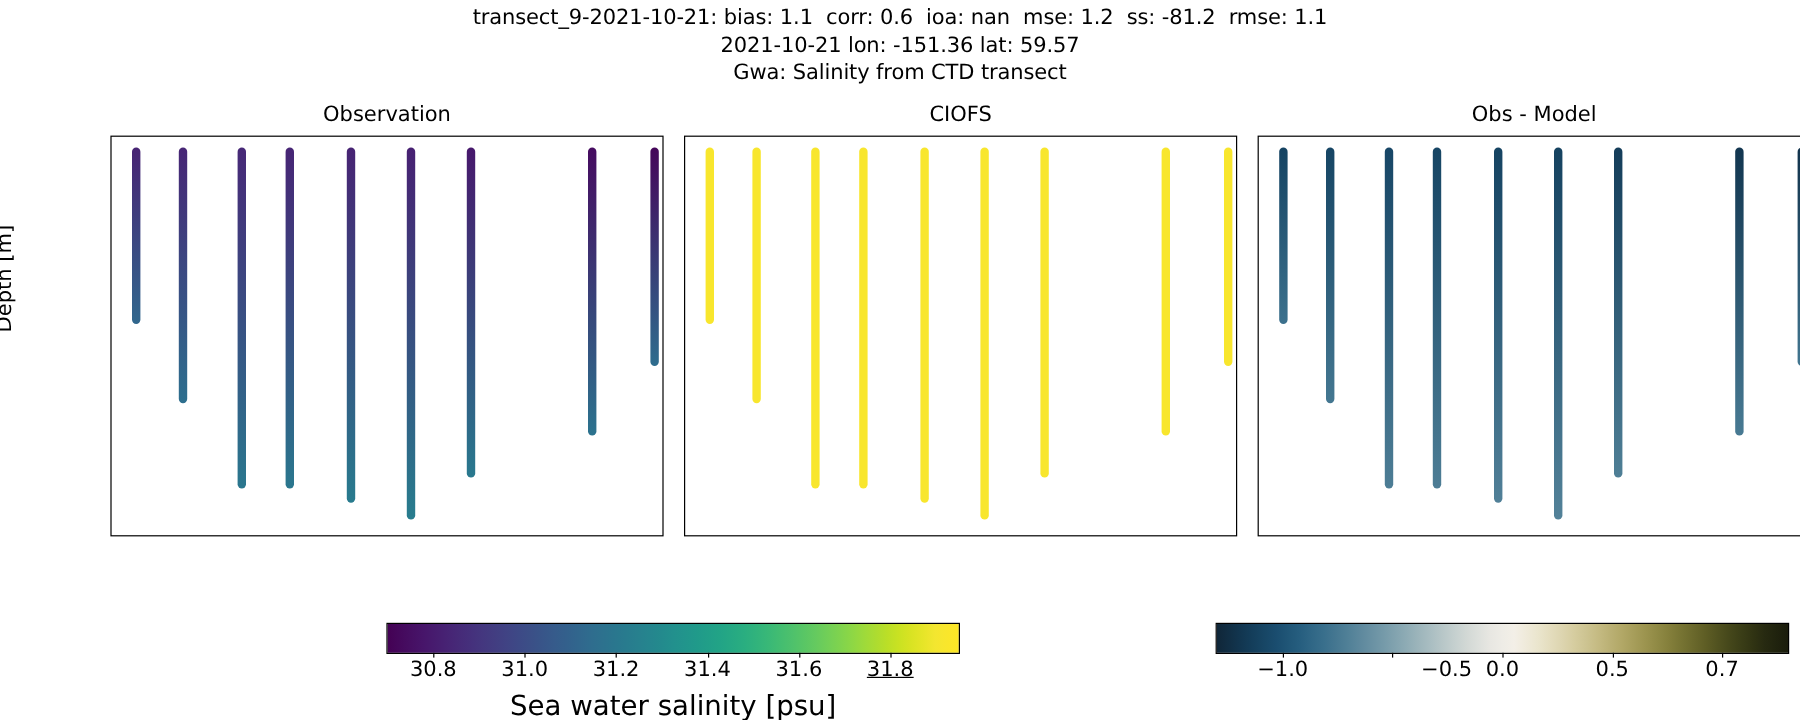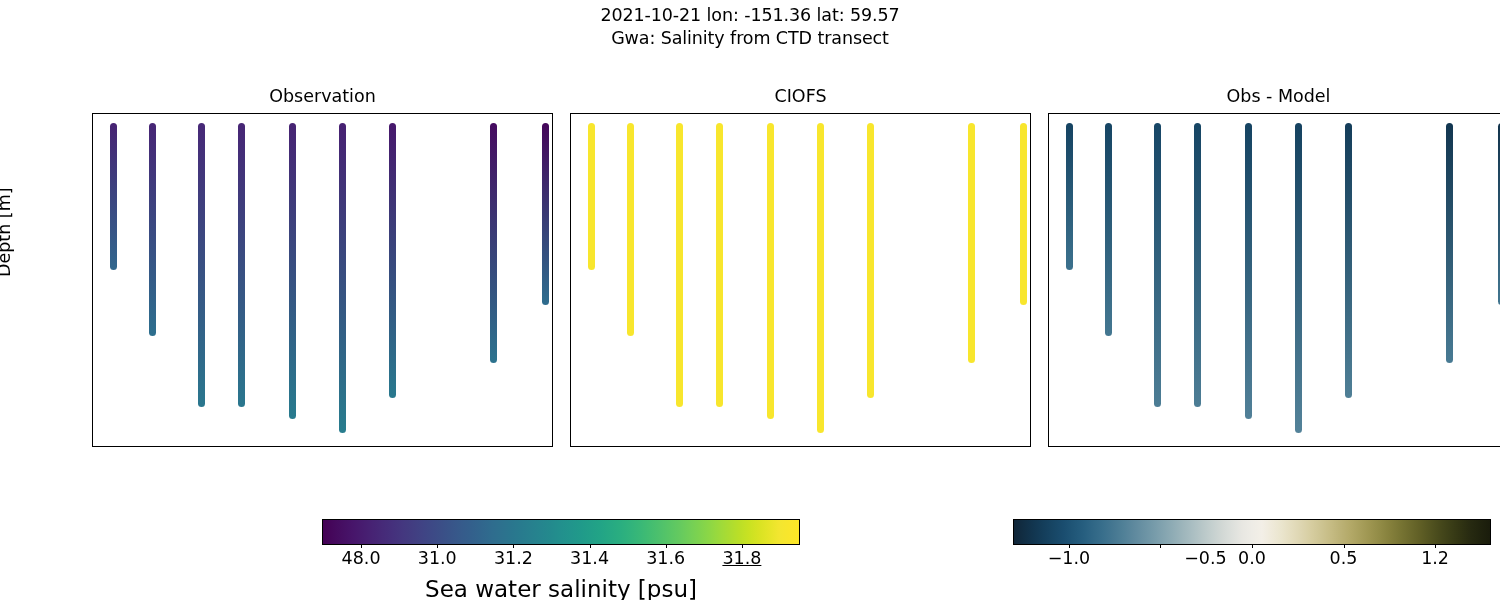--- a/index.html
+++ b/index.html
@@ -106,20 +106,21 @@
     left: 0; width: 100%;
     text-align: center;
     font-size: 23px;
     white-space: nowrap;
   }
 </style>
 </head>
 <body>
 
 <div id="suptitle">
+  <div>transect_9-2021-10-21: bias: 1.1  corr: 0.6  ioa: nan  mse: 1.2  ss: -81.2  rmse: 1.1</div>
   <div>2021-10-21 lon: -151.36 lat: 59.57</div>
   <div>Gwa: Salinity from CTD transect</div>
 </div>
 
 <div id="ylabel">Depth [m]</div>
 
 <div id="panels-root">
     <div class="panel" style="left: 92px; width: 461px;">
       <div class="panel-title">Observation</div>
       <div class="axes" style="width: 461px; height: 334px;">
@@ -197,21 +198,21 @@
         <div class="xtick" style="left: 240.952px;"></div>
         <div class="xtick" style="left: 350.976px;"></div>
       </div>
     </div>
   </div>
 
 <div id="cbars-root">
     <div class="cbar-wrap" style="left: 322px; width: 478px;">
       <div class="cbar" style="background: linear-gradient(to right, rgb(68, 1, 84) 0%, rgb(69, 8, 92) 2.08%, rgb(70, 15, 99) 4.17%, rgb(71, 21, 106) 6.25%, rgb(71, 28, 111) 8.33%, rgb(71, 35, 116) 10.42%, rgb(70, 42, 120) 12.5%, rgb(69, 48, 124) 14.58%, rgb(68, 55, 127) 16.67%, rgb(66, 61, 129) 18.75%, rgb(64, 67, 132) 20.83%, rgb(61, 73, 134) 22.92%, rgb(59, 79, 135) 25%, rgb(56, 85, 137) 27.08%, rgb(54, 91, 139) 29.17%, rgb(51, 96, 140) 31.25%, rgb(49, 102, 141) 33.33%, rgb(47, 108, 142) 35.42%, rgb(45, 113, 142) 37.5%, rgb(42, 118, 142) 39.58%, rgb(40, 123, 142) 41.67%, rgb(39, 128, 142) 43.75%, rgb(37, 133, 142) 45.83%, rgb(35, 138, 141) 47.92%, rgb(34, 144, 141) 50%, rgb(33, 149, 140) 52.08%, rgb(32, 154, 138) 54.17%, rgb(33, 159, 136) 56.25%, rgb(34, 164, 134) 58.33%, rgb(38, 169, 131) 60.42%, rgb(42, 174, 128) 62.5%, rgb(49, 179, 124) 64.58%, rgb(57, 184, 119) 66.67%, rgb(67, 189, 113) 68.75%, rgb(78, 193, 108) 70.83%, rgb(89, 198, 101) 72.92%, rgb(101, 202, 95) 75%, rgb(114, 207, 87) 77.08%, rgb(127, 211, 78) 79.17%, rgb(141, 215, 69) 81.25%, rgb(157, 218, 59) 83.33%, rgb(172, 220, 49) 85.42%, rgb(187, 223, 39) 87.5%, rgb(202, 226, 34) 89.58%, rgb(217, 227, 35) 91.67%, rgb(230, 229, 40) 93.75%, rgb(243, 230, 48) 95.83%, rgb(249, 230, 44) 97.92%, rgb(253, 231, 37) 100%);">
         <div class="cbar-tick" style="left: 8%;"></div>
-        <div class="cbar-ticklabel" style="left: 8%;">48.0</div>
+        <div class="cbar-ticklabel" style="left: 8%;">30.8</div>
         <div class="cbar-tick" style="left: 24%;"></div>
         <div class="cbar-ticklabel" style="left: 24%;">31.0</div>
         <div class="cbar-tick" style="left: 40%;"></div>
         <div class="cbar-ticklabel" style="left: 40%;">31.2</div>
         <div class="cbar-tick" style="left: 56%;"></div>
         <div class="cbar-ticklabel" style="left: 56%;">31.4</div>
         <div class="cbar-tick" style="left: 72%;"></div>
         <div class="cbar-ticklabel" style="left: 72%;">31.6</div>
         <div class="cbar-tick" style="left: 88%;"></div>
         <div class="cbar-ticklabel" style="left: 88%; text-decoration: underline;">31.8</div>
@@ -222,16 +223,16 @@
       <div class="cbar" style="background: linear-gradient(to right, rgb(16, 38, 56) 0%, rgb(17, 46, 68) 2.08%, rgb(18, 54, 80) 4.17%, rgb(20, 62, 91) 6.25%, rgb(23, 70, 101) 8.33%, rgb(26, 77, 111) 10.42%, rgb(32, 86, 119) 12.5%, rgb(38, 94, 127) 14.58%, rgb(48, 103, 134) 16.67%, rgb(57, 111, 140) 18.75%, rgb(69, 119, 145) 20.83%, rgb(80, 128, 151) 22.92%, rgb(93, 136, 157) 25%, rgb(105, 145, 163) 27.08%, rgb(117, 154, 169) 29.17%, rgb(130, 163, 175) 31.25%, rgb(143, 172, 181) 33.33%, rgb(157, 181, 187) 35.42%, rgb(170, 190, 194) 37.5%, rgb(184, 199, 200) 39.58%, rgb(197, 208, 207) 41.67%, rgb(210, 216, 213) 43.75%, rgb(221, 224, 220) 45.83%, rgb(232, 231, 226) 47.92%, rgb(238, 236, 230) 50%, rgb(243, 239, 231) 52.08%, rgb(239, 234, 218) 54.17%, rgb(234, 229, 205) 56.25%, rgb(228, 221, 190) 58.33%, rgb(221, 213, 176) 60.42%, rgb(214, 205, 160) 62.5%, rgb(205, 196, 146) 64.58%, rgb(197, 187, 131) 66.67%, rgb(187, 177, 117) 68.75%, rgb(178, 168, 103) 70.83%, rgb(167, 158, 91) 72.92%, rgb(156, 148, 79) 75%, rgb(144, 138, 69) 77.08%, rgb(132, 127, 59) 79.17%, rgb(119, 116, 51) 81.25%, rgb(107, 105, 44) 83.33%, rgb(95, 94, 37) 85.42%, rgb(82, 83, 32) 87.5%, rgb(70, 72, 27) 89.58%, rgb(59, 62, 23) 91.67%, rgb(49, 52, 19) 93.75%, rgb(39, 42, 17) 95.83%, rgb(32, 35, 14) 97.92%, rgb(26, 28, 12) 100%);">
         <div class="cbar-tick" style="left: 11.5385%;"></div>
         <div class="cbar-ticklabel" style="left: 11.5385%;">−1.0</div>
         <div class="cbar-tick" style="left: 30.7692%;"></div>
         <div class="cbar-ticklabel" style="left: 30.7692%; margin-left: 45px;">−0.5</div>
         <div class="cbar-tick" style="left: 50%;"></div>
         <div class="cbar-ticklabel" style="left: 50%;">0.0</div>
         <div class="cbar-tick" style="left: 69.2308%;"></div>
         <div class="cbar-ticklabel" style="left: 69.2308%;">0.5</div>
         <div class="cbar-tick" style="left: 88.4615%;"></div>
-        <div class="cbar-ticklabel" style="left: 88.4615%;">1.2</div>
+        <div class="cbar-ticklabel" style="left: 88.4615%;">0.7</div>
       </div>
     </div>
   </div>
 
 </body></html>

